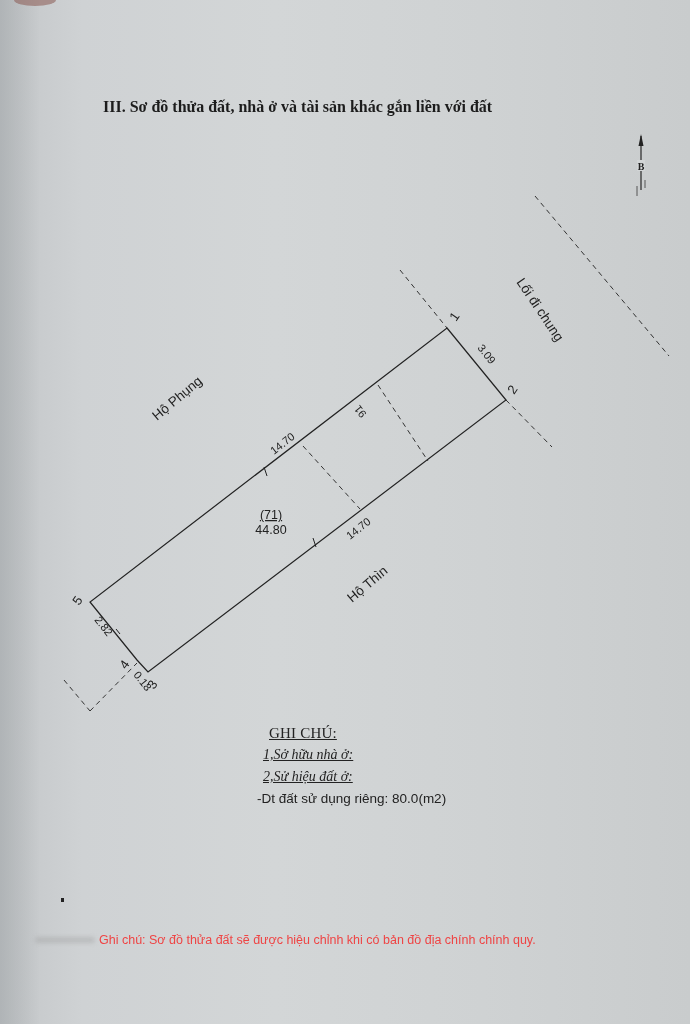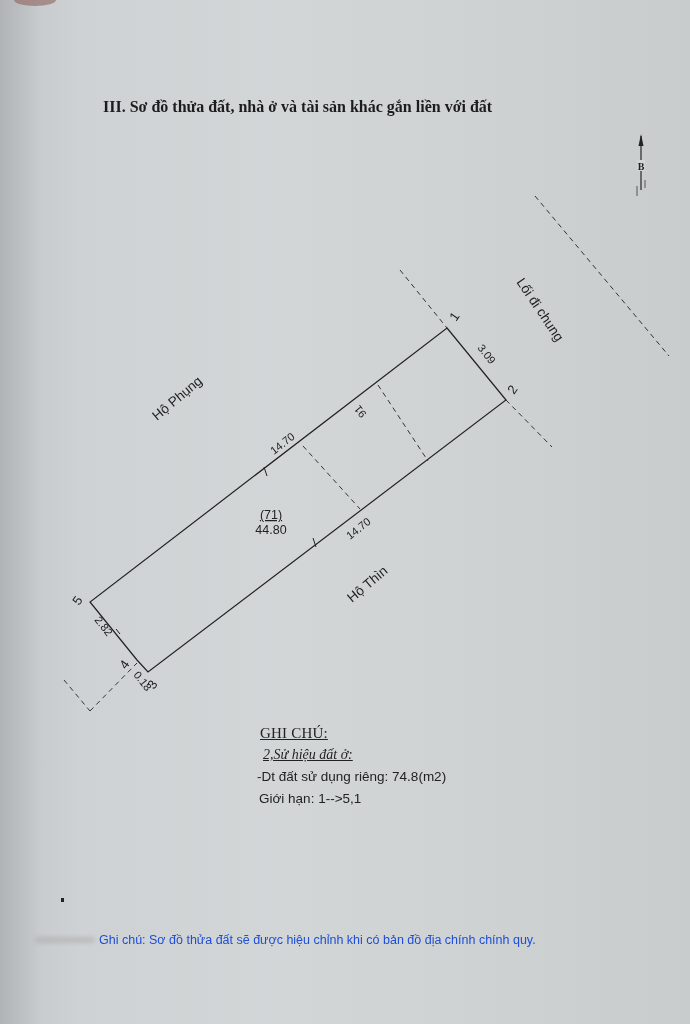--- a/index.html
+++ b/index.html
@@ -10,26 +10,26 @@
   }
   .shade-left { position:absolute; left:0; top:0; width:40px; height:1024px;
     background: linear-gradient(90deg, rgba(160,165,168,0.55), rgba(200,203,205,0)); }
   .corner-spot { position:absolute; left:14px; top:-6px; width:42px; height:12px; border-radius:50%;
     background:#8a5a52; opacity:0.55; }
   .title { position:absolute; left:103px; top:98px; font-family:"Liberation Serif", serif;
     font-weight:bold; font-size:16px; color:#1c1c1c; white-space:nowrap; }
   svg.plan { position:absolute; left:0; top:0; }
   .notes { position:absolute; left:257px; top:722px; font-size:13.5px; color:#222; line-height:22px; }
   .notes .head { font-family:"Liberation Serif", serif; font-size:15px; text-decoration:underline;
-    margin-left:3px; letter-spacing:0.2px; }
+    margin-left:12px; letter-spacing:0.2px; }
   .notes .sub { font-family:"Liberation Serif", serif; font-style:italic; text-decoration:underline;
     font-size:14px; margin-left:6px; }
   .notes .line { white-space:nowrap; }
   .notes .indent { margin-left:2px; }
-  .footer { position:absolute; left:99px; top:933px; font-size:12.5px; color:#1d4ed8; white-space:nowrap; }
+  .footer { position:absolute; left:99px; top:933px; font-size:12.5px; color:#ef4444; white-space:nowrap; }
   .dot { position:absolute; left:61px; top:898px; width:3px; height:4px; background:#222; }
   .smudge { position:absolute; left:35px; top:937px; width:60px; height:6px; background:rgba(150,150,150,0.35);
     border-radius:3px; filter:blur(2px); }
   .north { position:absolute; left:632px; top:132px; width:20px; height:70px; }
 </style>
 </head>
 <body>
 
 <div class="shade-left"></div>
 <div class="corner-spot"></div>
@@ -90,20 +90,20 @@
 
   <g font-family="Liberation Sans, sans-serif" font-size="13.5" fill="#222">
     <text x="157" y="421" transform="rotate(-40 157 421)">Hộ Phụng</text>
     <text x="352" y="603" transform="rotate(-40 352 603)">Hộ Thìn</text>
     <text x="516" y="282" transform="rotate(56 516 282)">Lối đi chung</text>
   </g>
 </svg>
 
 <div class="notes">
   <div class="line head">GHI CHÚ:</div>
+  <div class="line sub">1,Sở hữu nhà ở:</div>
   <div class="line sub">2,Sử hiệu đất ở:</div>
-  <div class="line">-Dt đất sử dụng riêng: 74.8(m2)</div>
-  <div class="line indent">Giới hạn: 1--&gt;5,1</div>
+  <div class="line">-Dt đất sử dụng riêng: 80.0(m2)</div>
 </div>
 
 <div class="dot"></div>
 <div class="smudge"></div>
 <div class="footer">Ghi chú: Sơ đồ thửa đất sẽ được hiệu chỉnh khi có bản đồ địa chính chính quy.</div>
 
 </body></html>

